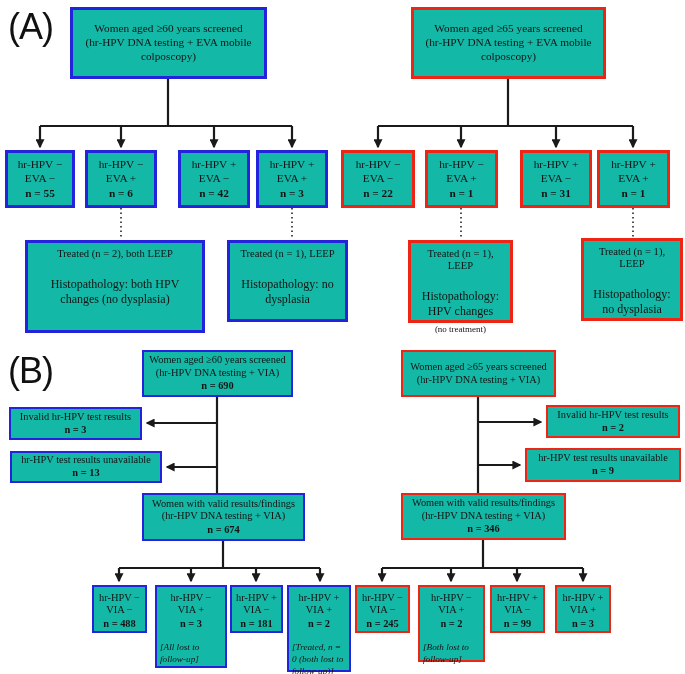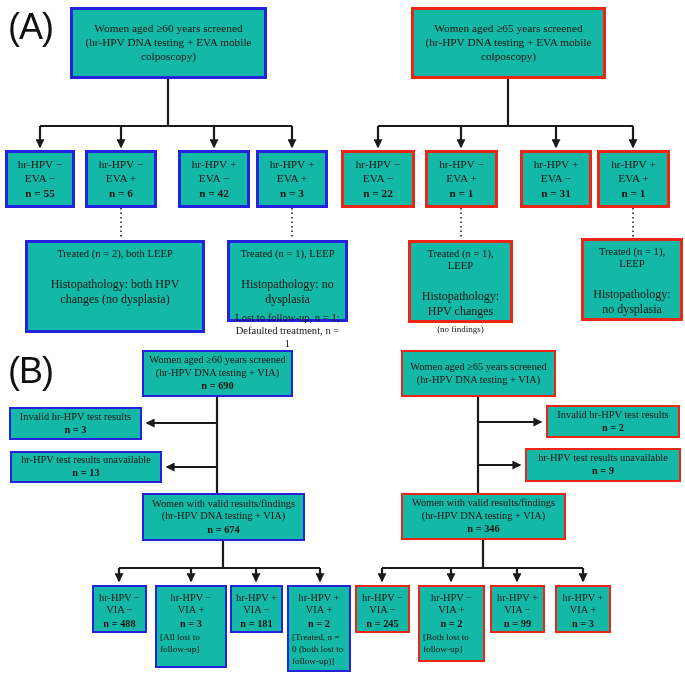--- a/index.html
+++ b/index.html
@@ -24,22 +24,23 @@
   .t  { font-size:11.3px; line-height:1.22; }
   .n  { font-size:11.3px; line-height:1.25; font-weight:bold; }
   .bt { font-size:10.4px; line-height:1.2; }
   .bn { font-size:10.4px; line-height:1.3; font-weight:bold; }
   .note { justify-content:flex-start; padding:5px 3px 3px 3px; }
   .note .t1 { font-size:10.6px; line-height:1.15; }
   .note .t2 { font-size:12px;  line-height:1.2; margin-top:17px; }
   .note .ex { font-size:10.6px; line-height:1.22; margin-top:6px; }
   .kid { justify-content:flex-start; padding-top:5px; }
   .kid .bracket {
-    font-size:9.2px; line-height:1.3; margin-top:2px; text-align:left;
+    font-size:9.2px; line-height:1.3; margin-top:12px; text-align:left;
     padding:0 3px;
+    font-style:italic;
   }
   .acentered { justify-content:center; }
 </style>
 </head>
 <body>
 
 <div id="fig">
 
   <svg id="wires" xmlns="http://www.w3.org/2000/svg" viewBox="0 0 685 674">
     <defs>
@@ -148,27 +149,26 @@
   </div>
 
   <div class="box blue note" style="left:25px;top:240px;width:180px;height:93px;">
     <div class="t1">Treated (n = 2), both LEEP</div>
     <div class="t2">Histopathology: both HPV changes (no dysplasia)</div>
   </div>
 
   <div class="box blue note" style="left:227px;top:240px;width:121px;height:82px;">
     <div class="t1">Treated (n = 1), LEEP</div>
     <div class="t2">Histopathology: no dysplasia</div>
-    <div class="ex">Lost to follow-up, n = 1;  Defaulted treatment, n = 1</div>
   </div>
 
   <div class="box red note" style="left:408px;top:240px;width:105px;height:83px;">
     <div class="t1">Treated (n = 1), LEEP</div>
     <div class="t2">Histopathology: HPV changes</div>
-    <div class="ex" style="font-size:9px;">(no findings)</div>
+    <div class="ex" style="font-size:9px;">(no treatment)</div>
   </div>
 
   <div class="box red note" style="left:581px;top:238px;width:102px;height:83px;">
     <div class="t1">Treated (n = 1), LEEP</div>
     <div class="t2">Histopathology: no dysplasia</div>
   </div>
 
   <div class="panel-label" style="left:8px;top:350px;">(B)</div>
 
   <div class="box thin-blue" style="left:142px;top:350px;width:151px;height:47px;">

